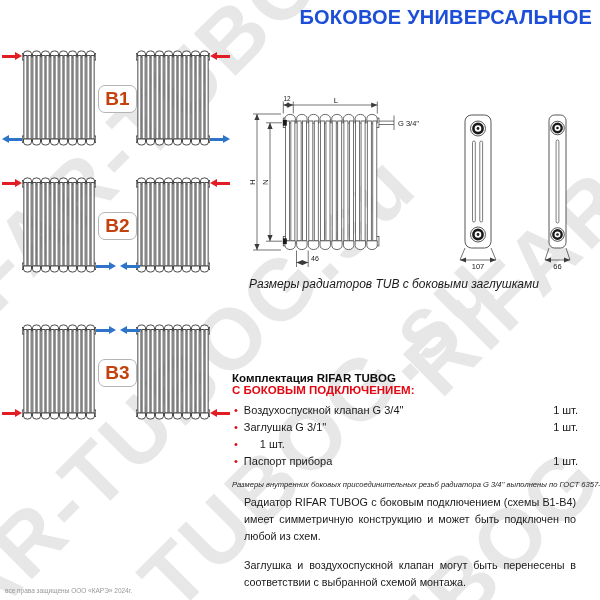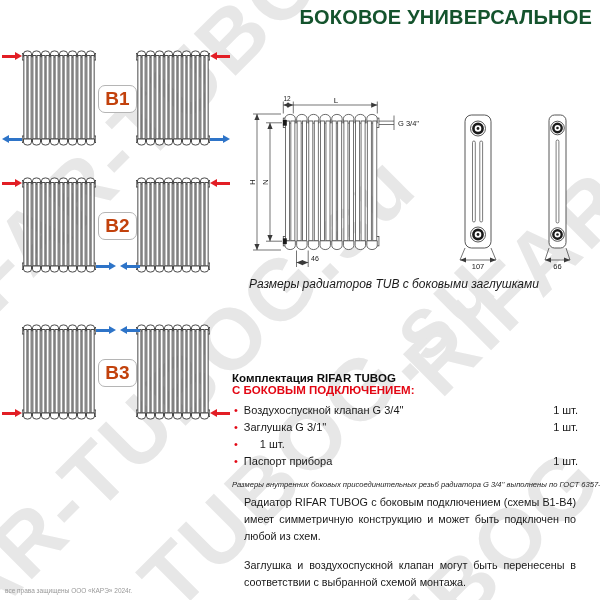--- a/index.html
+++ b/index.html
@@ -11,21 +11,21 @@
       color:#e7e7e7;white-space:nowrap;transform:rotate(-45deg);
       transform-origin:left center;user-select:none;}
   .wm1{left:-90px;top:310px;}
   .wm2{left:-140px;top:660px;}
   .wm3{left:140px;top:860px;}
   .wm4{left:420px;top:330px;}
   .wm5{left:-60px;top:760px;}
 
   
   .title{position:absolute;top:7px;right:8px;margin:0;text-align:right;
-         font-size:20px;line-height:21.5px;font-weight:bold;color:#14532d;letter-spacing:.2px;}
+         font-size:20px;line-height:21.5px;font-weight:bold;color:#1d4ed8;letter-spacing:.2px;}
 
   
   .scheme{position:absolute;left:0;width:232px;height:97px;}
   .s1{top:50px;} .s2{top:177px;text-align:right;} .s3{top:324px;} .s4{top:441px;}
   .rad{position:absolute;top:0;stroke-width:1;}
   .rad-l{left:22px;} .rad-r{left:136px;}
   .slabel{position:absolute;left:98px;top:35px;width:37px;height:26px;
           border:1.5px solid #b5b5b5;border-radius:7px;background:#fff;
           display:flex;align-items:center;justify-content:center;
           font-size:19px;font-weight:bold;color:#c2410c;}

